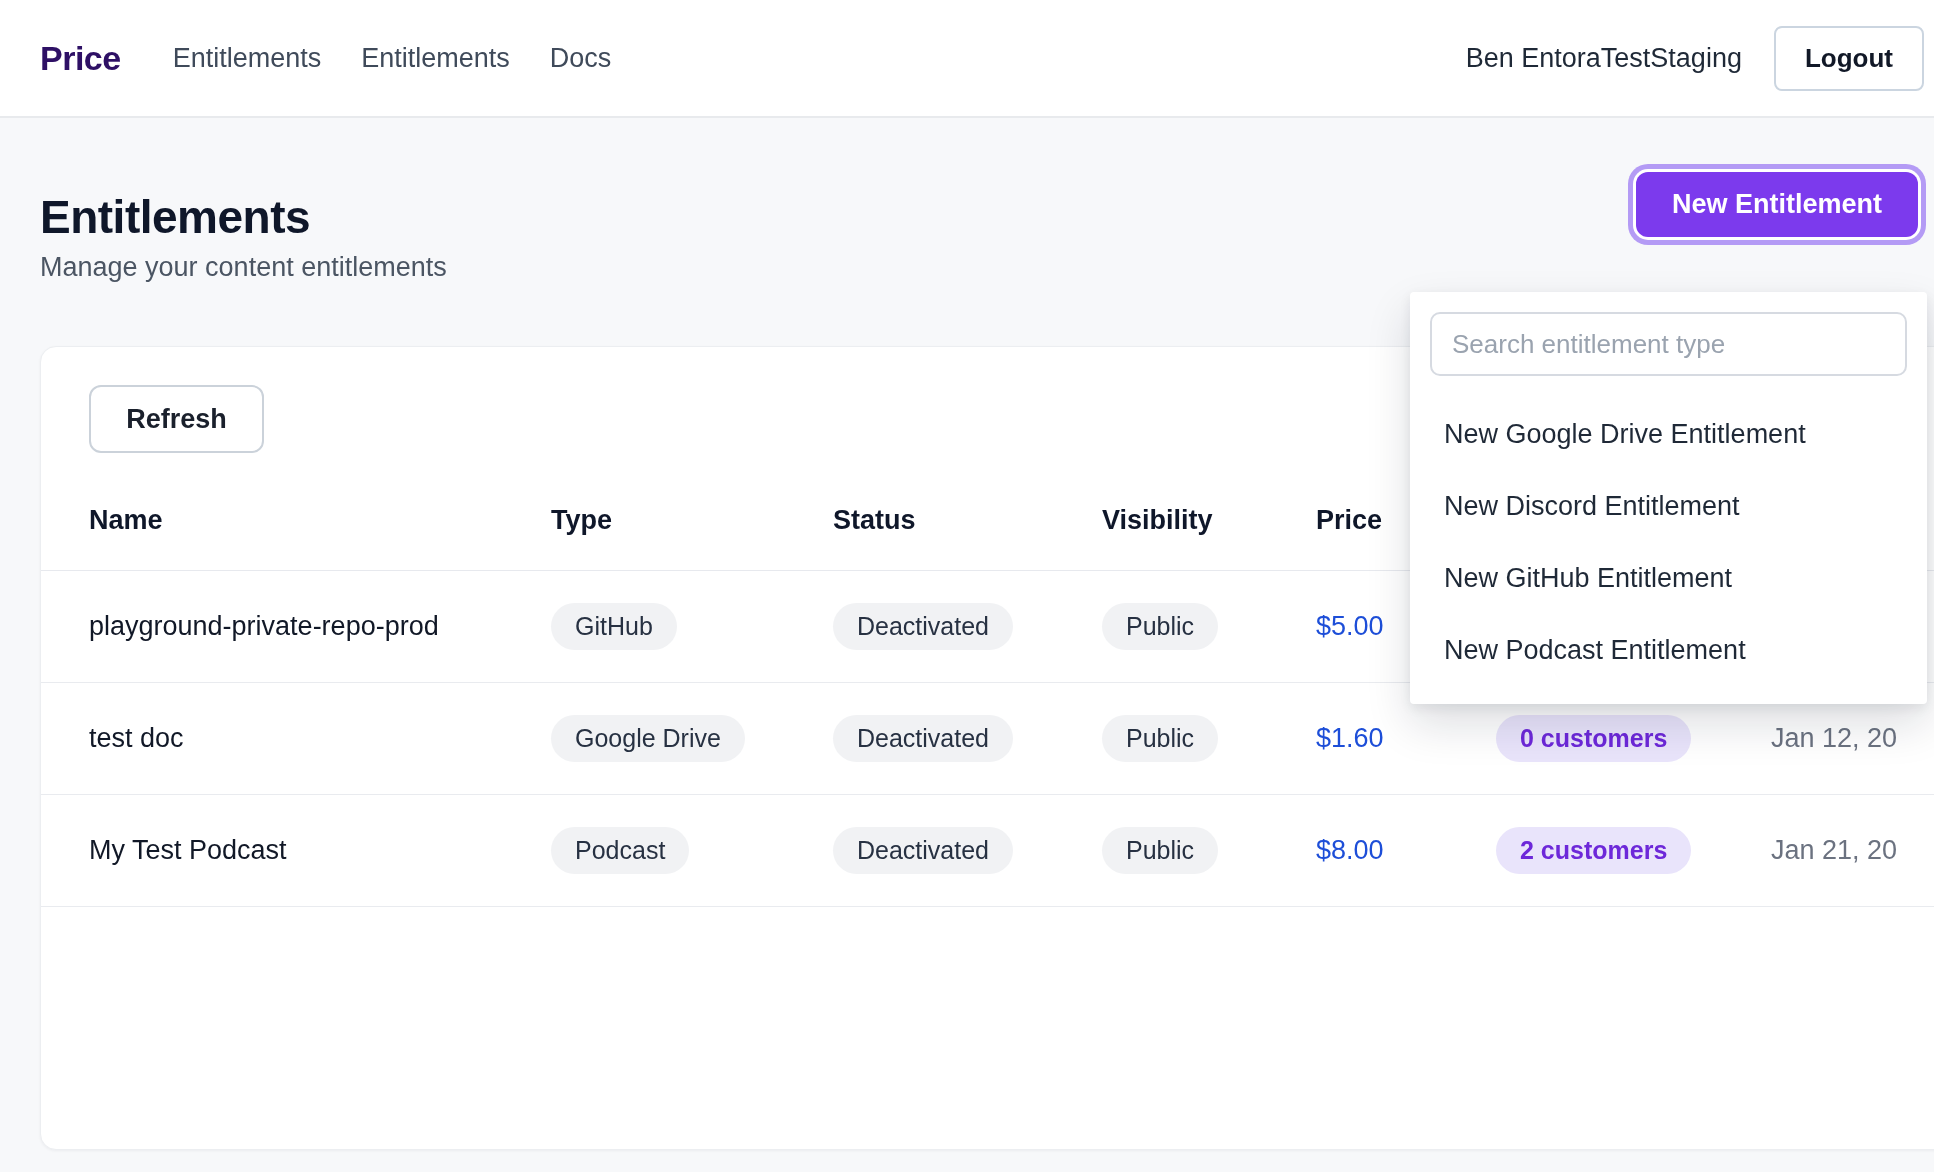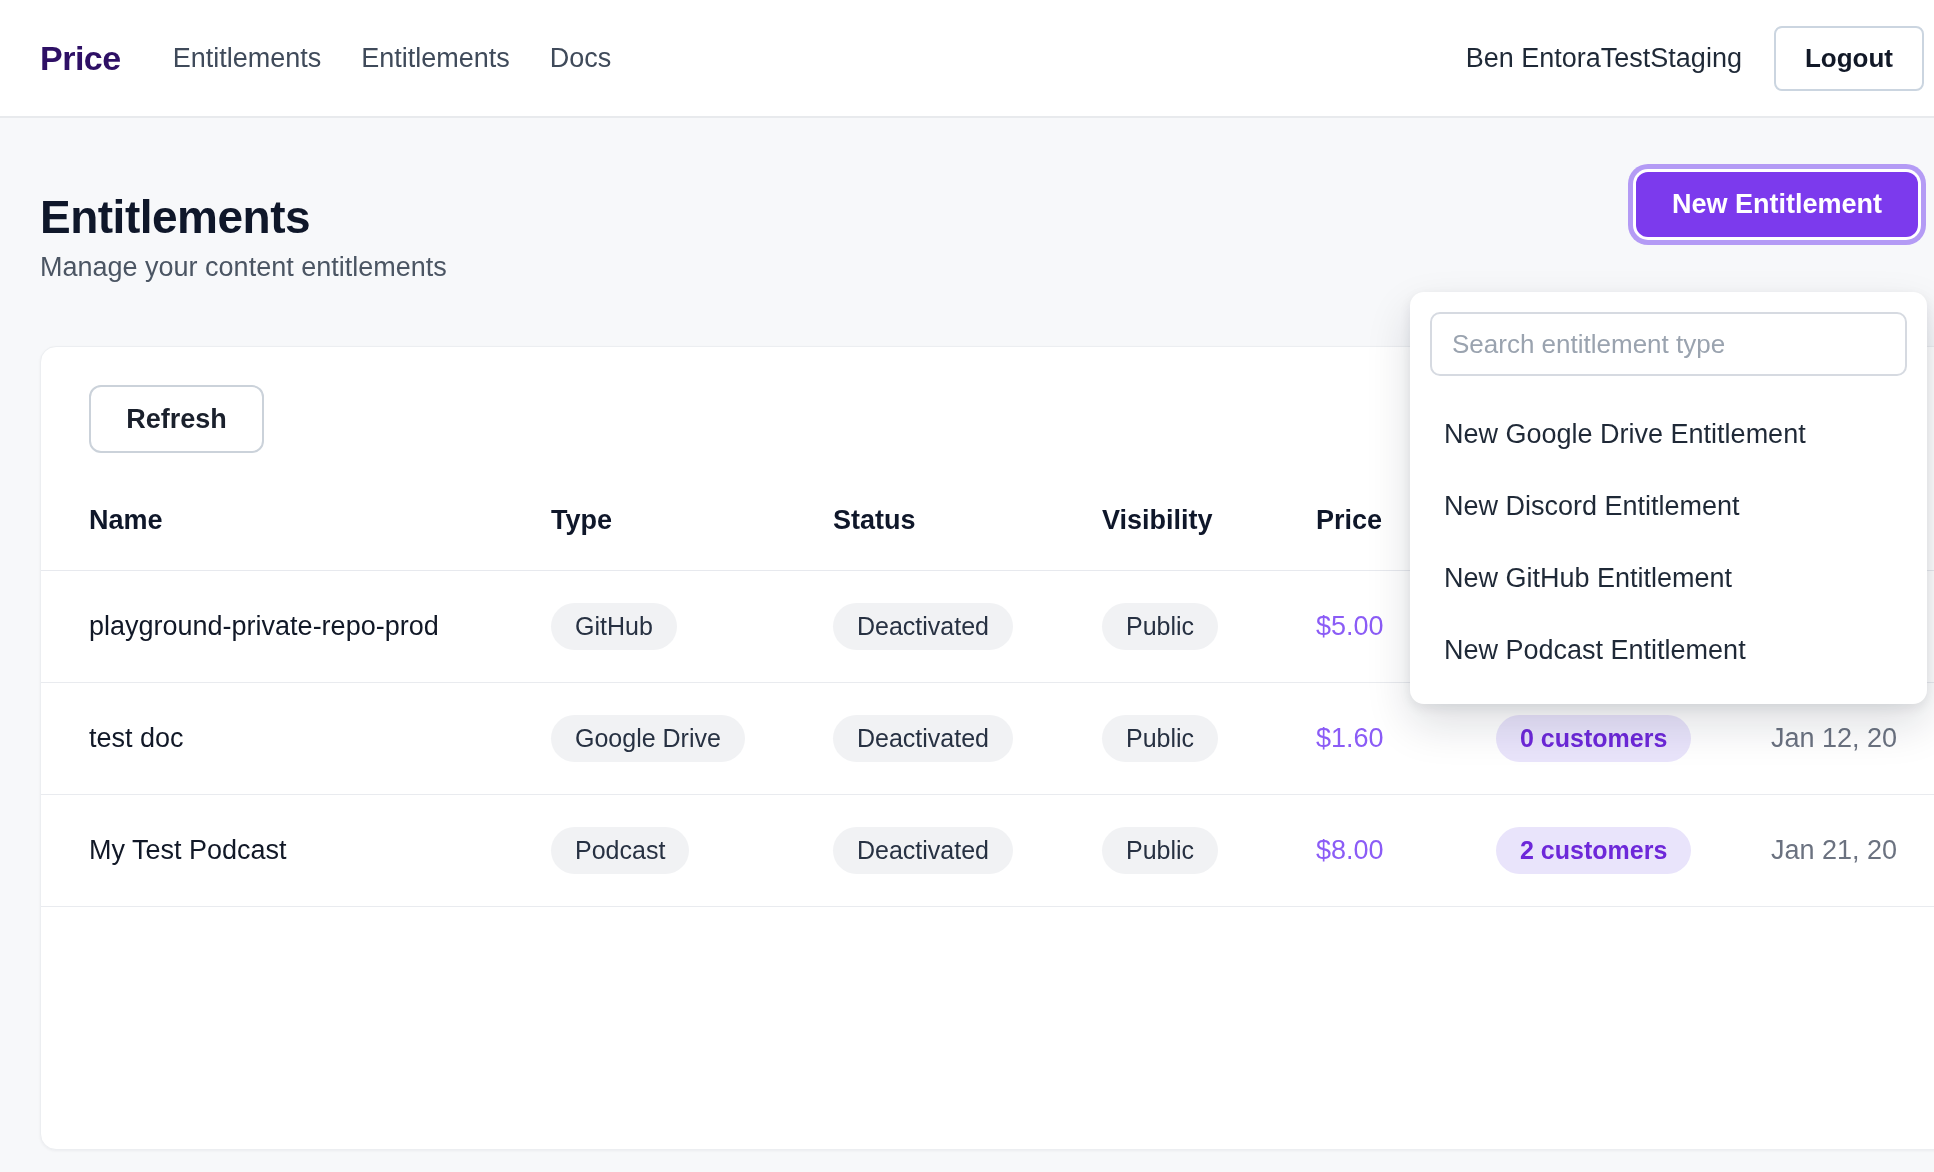--- a/index.html
+++ b/index.html
@@ -65,27 +65,27 @@
   .th { font-size:27px; font-weight:700; color:#0f172a; }
   .trow { height:112px; border-bottom:1px solid #e9ebef; }
   .cell-name { font-size:27px; font-weight:500; color:#111827; }
   .pill {
     display:inline-block; background:#f1f2f4; color:#273142;
     font-size:25px; font-weight:500; padding:9px 24px; border-radius:999px;
     white-space:nowrap;
   }
   .pill.purple { background:#e9e4fb; color:#6d28d9; font-weight:600; }
   .pill:empty { display:none; }
-  .cell-price { font-size:27px; color:#8b5cf6; }
+  .cell-price { font-size:27px; color:#1d4ed8; }
   .cell-date { font-size:27px; color:#6b7280; white-space:nowrap; }
 
   
   .dropdown {
     position:absolute; top:292px; right:7px; width:517px; z-index:20;
-    background:#ffffff; border-radius:14px;
+    background:#ffffff; border-radius:4px;
     box-shadow:0 20px 45px rgba(15,23,42,.14), 0 4px 12px rgba(15,23,42,.08);
     padding:20px 0 18px 0;
   }
   .dd-search-wrap { padding:0 20px; }
   .dd-search {
     width:100%; height:64px; border:2px solid #d6dae1; border-radius:10px;
     font-size:26px; padding:0 20px; outline:none; color:#111827;
     font-family:"Liberation Sans", sans-serif;
   }
   .dd-search::placeholder { color:#9aa3af; }

